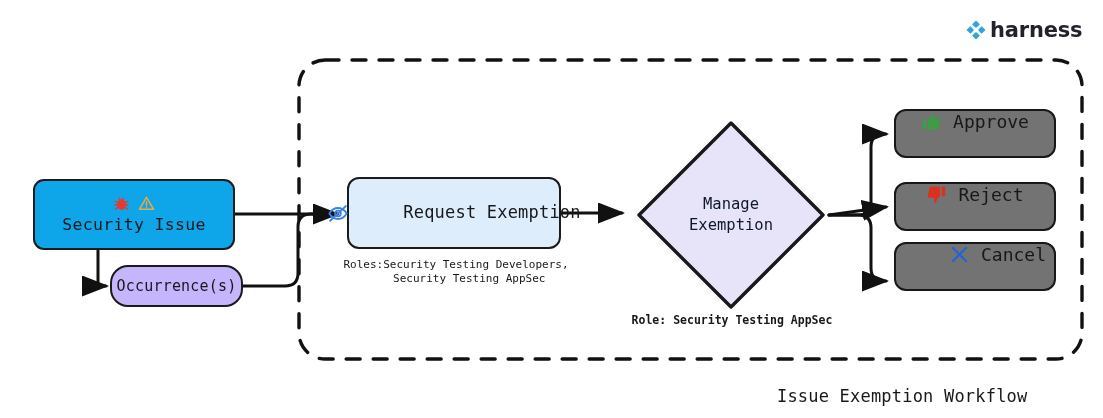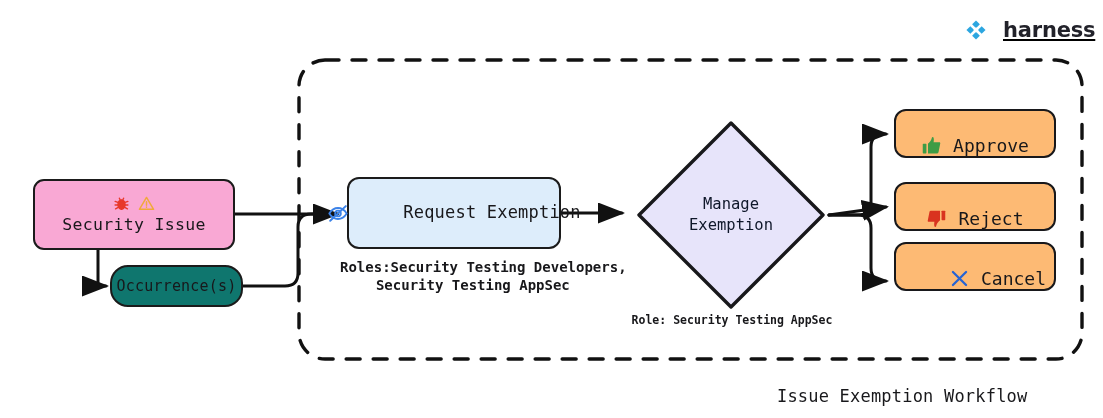--- a/index.html
+++ b/index.html
@@ -40,21 +40,21 @@
     text-align: center;
     line-height: 1.25;
   }
 
   
   #security-issue {
     left: 33px;
     top: 179px;
     width: 202px;
     height: 71px;
-    background: #f9a8d4;
+    background: #0ea5e9;
     flex-direction: column;
     gap: 1px;
   }
   #security-issue .icons {
     display: flex;
     gap: 8px;
     align-items: center;
     justify-content: center;
     height: 20px;
   }
@@ -62,21 +62,21 @@
     font-size: 16.5px;
     letter-spacing: 0.3px;
   }
 
   
   #occurrences {
     left: 110px;
     top: 265px;
     width: 133px;
     height: 42px;
-    background: #0f766e;
+    background: #c4b5fd;
     border-radius: 18px;
   }
   #occurrences .node-label {
     font-size: 15px;
     letter-spacing: 0.2px;
   }
 
   
   #request-exemption {
     left: 347px;
@@ -117,25 +117,25 @@
     color: #0f172a;
     font-family: "DejaVu Sans Mono", "Liberation Mono", monospace;
   }
 
   
   .action-box {
     position: absolute;
     box-sizing: border-box;
     width: 162px;
     height: 49px;
-    background: #fdba74;
+    background: #737373;
     border: 2.6px solid #18181b;
     border-radius: 12px;
     display: flex;
-    align-items: flex-end;
+    align-items: flex-start;
     justify-content: center;
     gap: 11px;
     font-family: "DejaVu Sans Mono", "Liberation Mono", monospace;
     font-size: 18px;
     color: #18181b;
     left: 894px;
   }
   #action-approve { top: 109px; }
   #action-reject  { top: 182px; }
   #action-cancel  { top: 242px; padding-left: 45px; }
@@ -145,22 +145,22 @@
     font-family: "DejaVu Sans Mono", "Liberation Mono", monospace;
     color: #18181b;
     white-space: pre;
     text-align: center;
     line-height: 1.3;
   }
   #roles-request {
     left: 340px;
     top: 258px;
     width: 232px;
-    font-size: 14px;
-    font-weight: bold;
+    font-size: 11px;
+    font-weight: normal;
   }
   #role-manage {
     left: 616px;
     top: 313px;
     width: 232px;
     font-size: 11.5px;
     font-weight: bold;
   }
   #workflow-title {
     left: 777px;
@@ -171,22 +171,21 @@
     letter-spacing: 0.2px;
   }
 
   
   #brand {
     position: absolute;
     left: 965px;
     top: 18px;
     display: flex;
     align-items: center;
-    gap: 16px;
-    text-decoration: underline;
+    gap: 3px;
   }
   #brand .brand-name {
     font-family: "DejaVu Sans", "Liberation Sans", sans-serif;
     font-size: 21px;
     font-weight: bold;
     color: #22222a;
     letter-spacing: -0.2px;
   }
 </style>
 </head>

